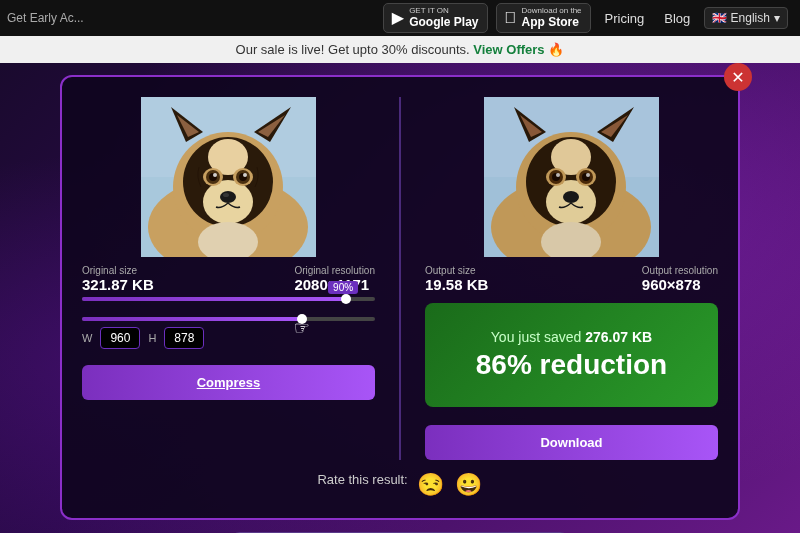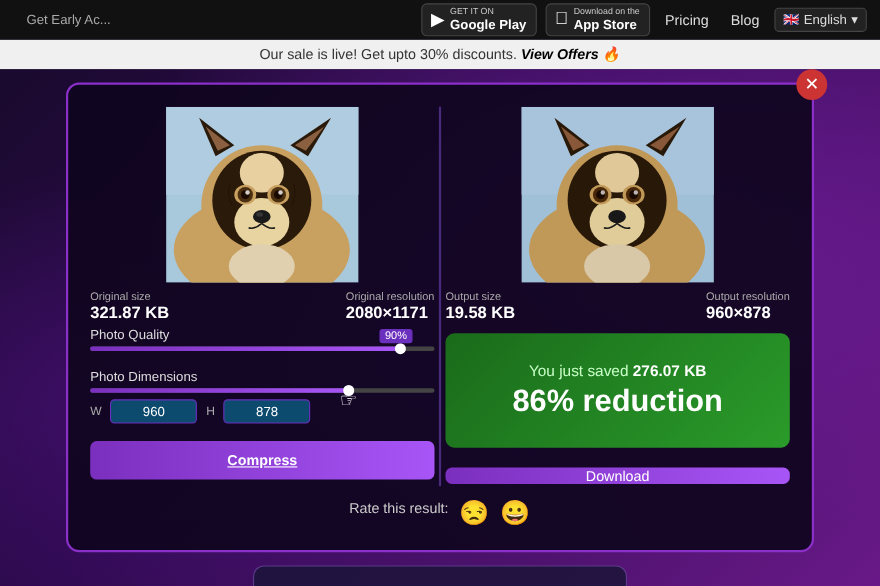--- a/index.html
+++ b/index.html
@@ -19,21 +19,21 @@
       justify-content: flex-end;
       background: #111;
       height: 36px;
       padding: 0 12px;
       gap: 8px;
       position: relative;
       z-index: 10;
     }
     .early-access-nav {
       position: absolute;
-      left: 24px;
+      left: 7px;
       color: #aaa;
       font-size: 12px;
     }
     .store-btn {
       display: flex;
       align-items: center;
       gap: 5px;
       background: #222;
       border: 1px solid #444;
       border-radius: 5px;
@@ -80,25 +80,24 @@
 
     
     .sale-banner {
       background: #f0f0f0;
       text-align: center;
       padding: 6px;
       font-size: 13px;
       color: #333;
     }
     .sale-banner .view-offers {
-      color: #000000;
+      color: #15803d;
       font-weight: 600;
       cursor: pointer;
       text-decoration: none;
-      font-style: italic;
     }
 
     
     .main-area {
       position: relative;
       width: 800px;
       height: 497px;
       background: linear-gradient(135deg, #1a0a2e 0%, #2d0a4e 40%, #6b1a8a 100%);
       display: flex;
       flex-direction: column;
@@ -141,20 +140,21 @@
       color: #fff;
       font-size: 16px;
       cursor: pointer;
       z-index: 10;
       border: none;
     }
 
     
     .image-row {
       display: flex;
+      gap: 20px;
       margin-bottom: 12px;
     }
 
     
     .left-panel {
       flex: 1;
     }
     .right-panel {
       flex: 1;
     }
@@ -260,27 +260,27 @@
       display: flex;
       align-items: center;
       gap: 8px;
       margin-top: 4px;
     }
     .dim-label {
       font-size: 11px;
       color: #aaa;
     }
     .dim-input {
-      background: #0c4a6e;
+      background: #000000;
       border: 1px solid #6b2fbe;
       border-radius: 4px;
       color: #fff;
       font-size: 12px;
       padding: 3px 6px;
-      width: 79px;
+      width: 40px;
       text-align: center;
     }
 
     .compress-btn {
       width: 100%;
       padding: 10px;
       background: linear-gradient(90deg, #7b2fbe, #a855f7);
       border: none;
       border-radius: 6px;
       color: #fff;
@@ -310,26 +310,27 @@
       font-weight: 700;
     }
     .savings-percent {
       font-size: 28px;
       font-weight: 700;
       color: #fff;
     }
 
     .download-btn {
       width: 100%;
+      padding: 10px;
       background: linear-gradient(90deg, #7b2fbe, #a855f7);
       border: none;
       border-radius: 6px;
       color: #fff;
       font-size: 13px;
-      font-weight: 400;
+      font-weight: 700;
       cursor: pointer;
       margin-top: 8px;
     }
 
     
     .rating-row {
       display: flex;
       justify-content: center;
       gap: 10px;
       margin-top: 10px;
@@ -480,36 +481,30 @@
             <span class="size-value">321.87 KB</span>
           </div>
           <div>
             <span class="size-label">Original resolution</span>
             <span class="size-value">2080×1171</span>
           </div>
         </div>
 
         <div class="controls-section">
           <div class="control-row">
-            <div class="control-label">
-              <span>Photo Quality</span>
-            </div>
             <div style="position:relative; margin-bottom:16px;">
               <div class="slider-track">
                 <div class="slider-fill-quality"></div>
                 <div class="slider-thumb slider-thumb-quality"></div>
               </div>
               <span class="quality-badge" style="position:absolute; top:-16px; left:84%;">90%</span>
             </div>
           </div>
 
           <div class="control-row">
-            <div class="control-label">
-              <span>Photo Dimensions</span>
-            </div>
             <div style="position:relative;">
               <div class="slider-track">
                 <div class="slider-fill-dimensions"></div>
                 <div class="slider-thumb slider-thumb-dimensions"></div>
               </div>
               <div class="cursor-indicator">☞</div>
             </div>
             <div class="dimensions-inputs">
               <span class="dim-label">W</span>
               <input class="dim-input" value="960" type="text" style="">

